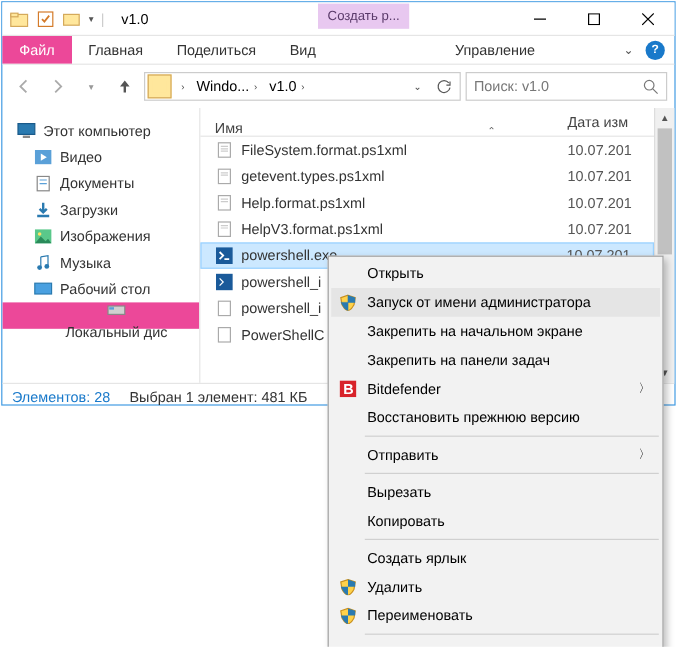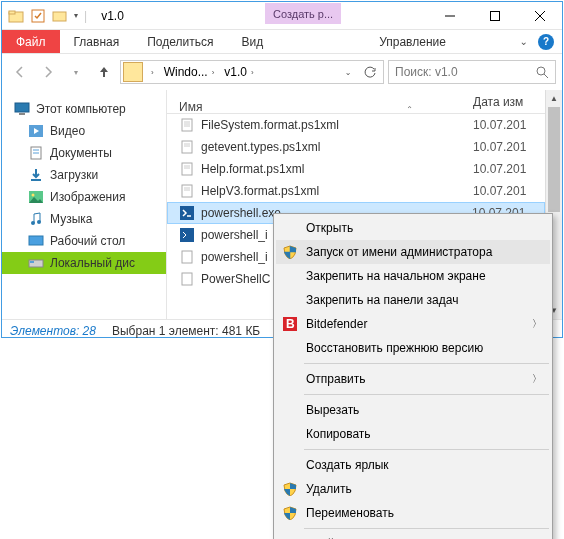--- a/index.html
+++ b/index.html
@@ -10,40 +10,40 @@
 .titlebar { height: 28px; display: flex; align-items: center; background: #fff; border-bottom: 1px solid #e5e5e5; position: relative; }
 .titlebar-left { display: flex; align-items: center; padding-left: 6px; gap: 6px; }
 .qat-icon { width: 16px; height: 16px; display: flex; align-items: center; justify-content: center; }
 .title-text { margin-left: 8px; }
 .context-tab { position: absolute; left: 263px; top: 1px; height: 21px; background: #E8C8F0; padding: 0 8px; display: flex; align-items: center; color: #5a3a6a; font-size: 11px; }
 .win-controls { position: absolute; right: 0; top: 0; display: flex; }
 .win-btn { width: 45px; height: 28px; display: flex; align-items: center; justify-content: center; }
 
 .ribbon-tabs { height: 24px; display: flex; align-items: stretch; border-bottom: 1px solid #e5e5e5; }
 .ribbon-tab { padding: 0 14px; display: flex; align-items: center; color: #333; }
-.ribbon-tab.file { background: #ef4444; color: #fff; }
+.ribbon-tab.file { background: #ec4899; color: #fff; }
 .ribbon-tab.manage { margin-left: 88px; }
 .ribbon-right { margin-left: auto; display: flex; align-items: center; padding-right: 8px; gap: 10px; }
 .help-icon { width: 16px; height: 16px; border-radius: 50%; background: #1979CA; color: #fff; display: flex; align-items: center; justify-content: center; font-size: 10px; font-weight: bold; }
 
 .nav-row { height: 36px; display: flex; align-items: center; padding: 4px 6px; gap: 4px; }
 .nav-btn { width: 24px; height: 24px; display: flex; align-items: center; justify-content: center; color: #999; }
 .breadcrumb { flex: 1; height: 24px; border: 1px solid #ccc; display: flex; align-items: center; padding: 0 2px; }
 .bc-icon { width: 20px; height: 20px; background: #FFE79C; border: 1px solid #d4a95a; display: flex; align-items: center; justify-content: center; margin-right: 2px; }
 .bc-seg { padding: 0 4px 0 6px; display: flex; align-items: center; gap: 4px; }
 .bc-arrow { color: #555; font-size: 8px; }
 .bc-controls { margin-left: auto; display: flex; }
 .bc-ctrl { width: 22px; height: 22px; display: flex; align-items: center; justify-content: center; color: #555; }
 .search-box { width: 168px; height: 24px; border: 1px solid #ccc; display: flex; align-items: center; padding: 0 6px; color: #777; position: relative; }
 .search-icon { position: absolute; right: 6px; }
 
 .body-row { display: flex; height: 229px; }
 .nav-pane { width: 165px; border-right: 1px solid #e5e5e5; overflow: hidden; padding-top: 8px; }
 .tree-item { display: flex; align-items: center; height: 22px; padding-left: 12px; gap: 6px; color: #333; }
-.tree-item.sel { background: #84cc16; }
+.tree-item.sel { background: #ec4899; flex-direction: column; }
 .tree-item.child { padding-left: 26px; }
 .tree-icon { width: 16px; height: 16px; display: flex; align-items: center; justify-content: center; }
 
 .content { flex: 1; display: flex; flex-direction: column; }
 .col-headers { height: 24px; border-bottom: 1px solid #e5e5e5; display: flex; align-items: center; padding-left: 12px; color: #444; }
 .col-name { flex: 1; display: flex; align-items: flex-end; gap: 6px; margin-top: 11px; }
 .col-date { width: 72px; text-align: left; }
 .sort-chev { font-size: 8px; color: #666; margin-left: auto; margin-right: 60px; }
 
 .file-list { flex: 1; }
@@ -361,21 +361,21 @@
     <div class="scrollbar">
       <div class="sb-btn">▲</div>
       <div class="sb-track">
           <div class="sb-thumb"></div>
         </div>
       <div class="sb-btn">▼</div>
     </div>
   </div>
 
   <div class="status-bar">
-    <span style="color:#1979CA;font-style:italic;">Элементов: 28</span>
+    <span style="color:#1979CA;">Элементов: 28</span>
     <span>Выбран 1 элемент: 481 КБ</span>
   </div>
 </div>
 
 <div class="context-menu">
   <div class="cm-item bold">
       <span>Открыть</span>
     </div>
   <div class="cm-item hover">
     <span class="cm-icon">

